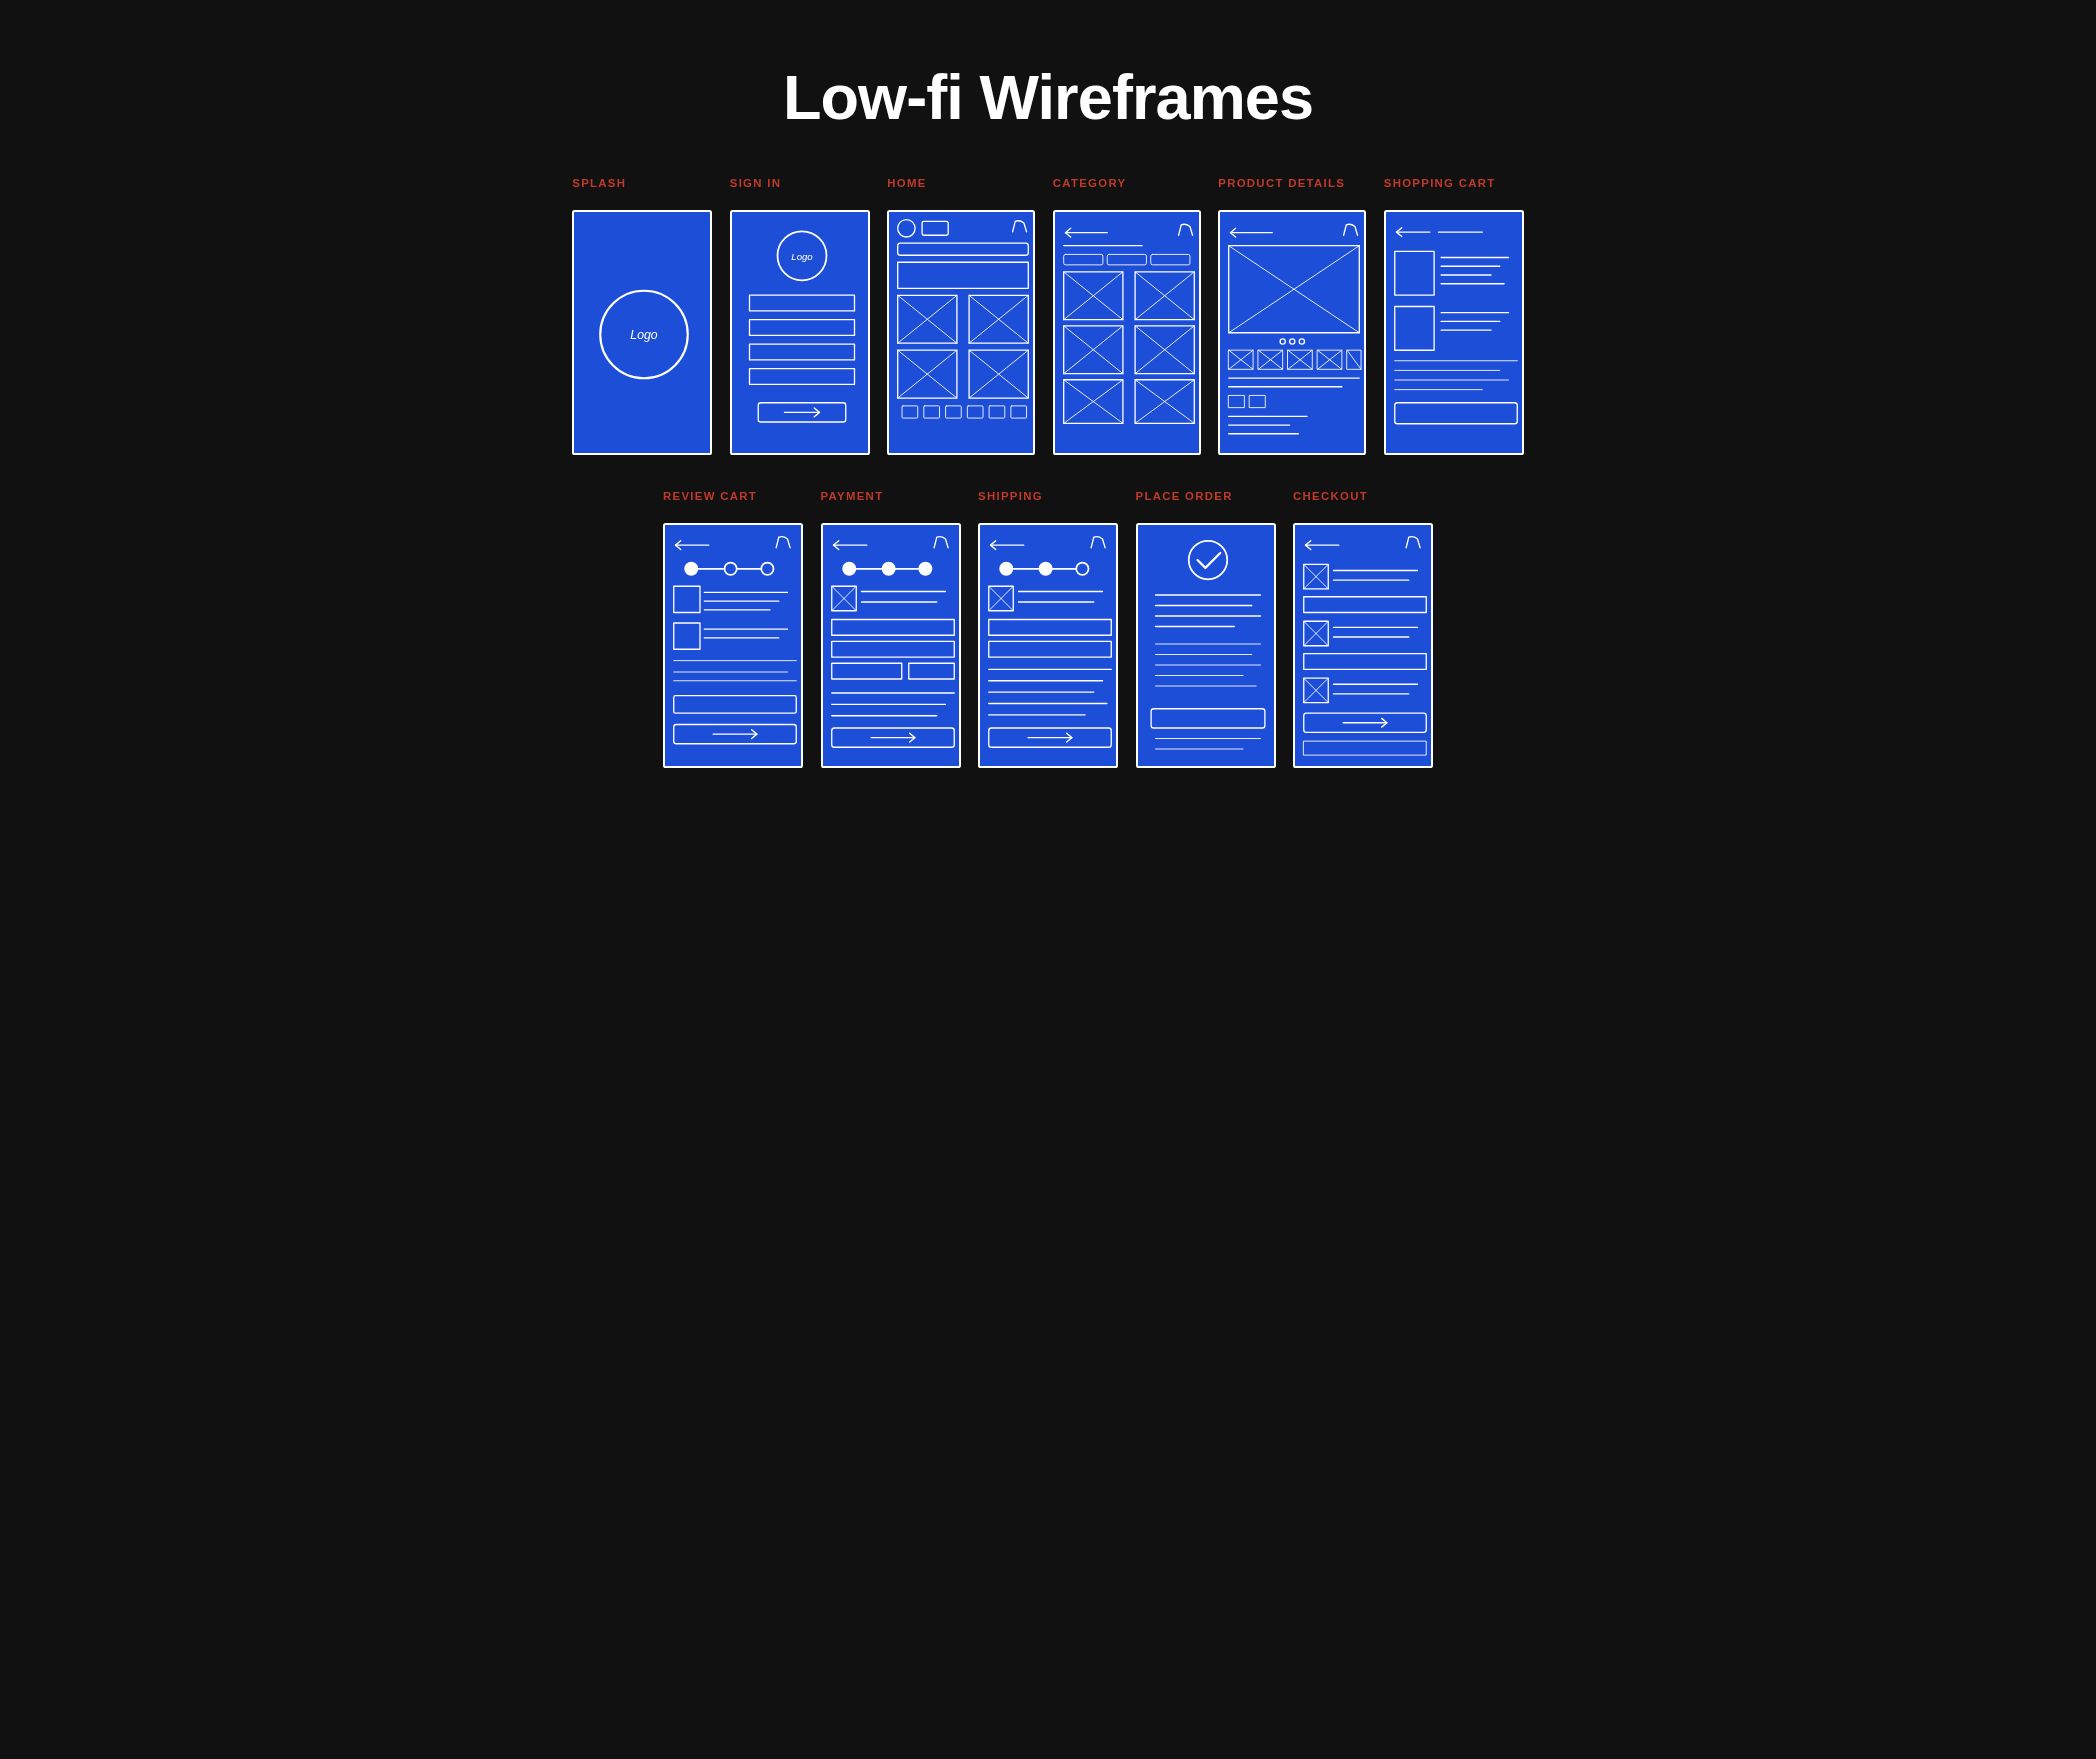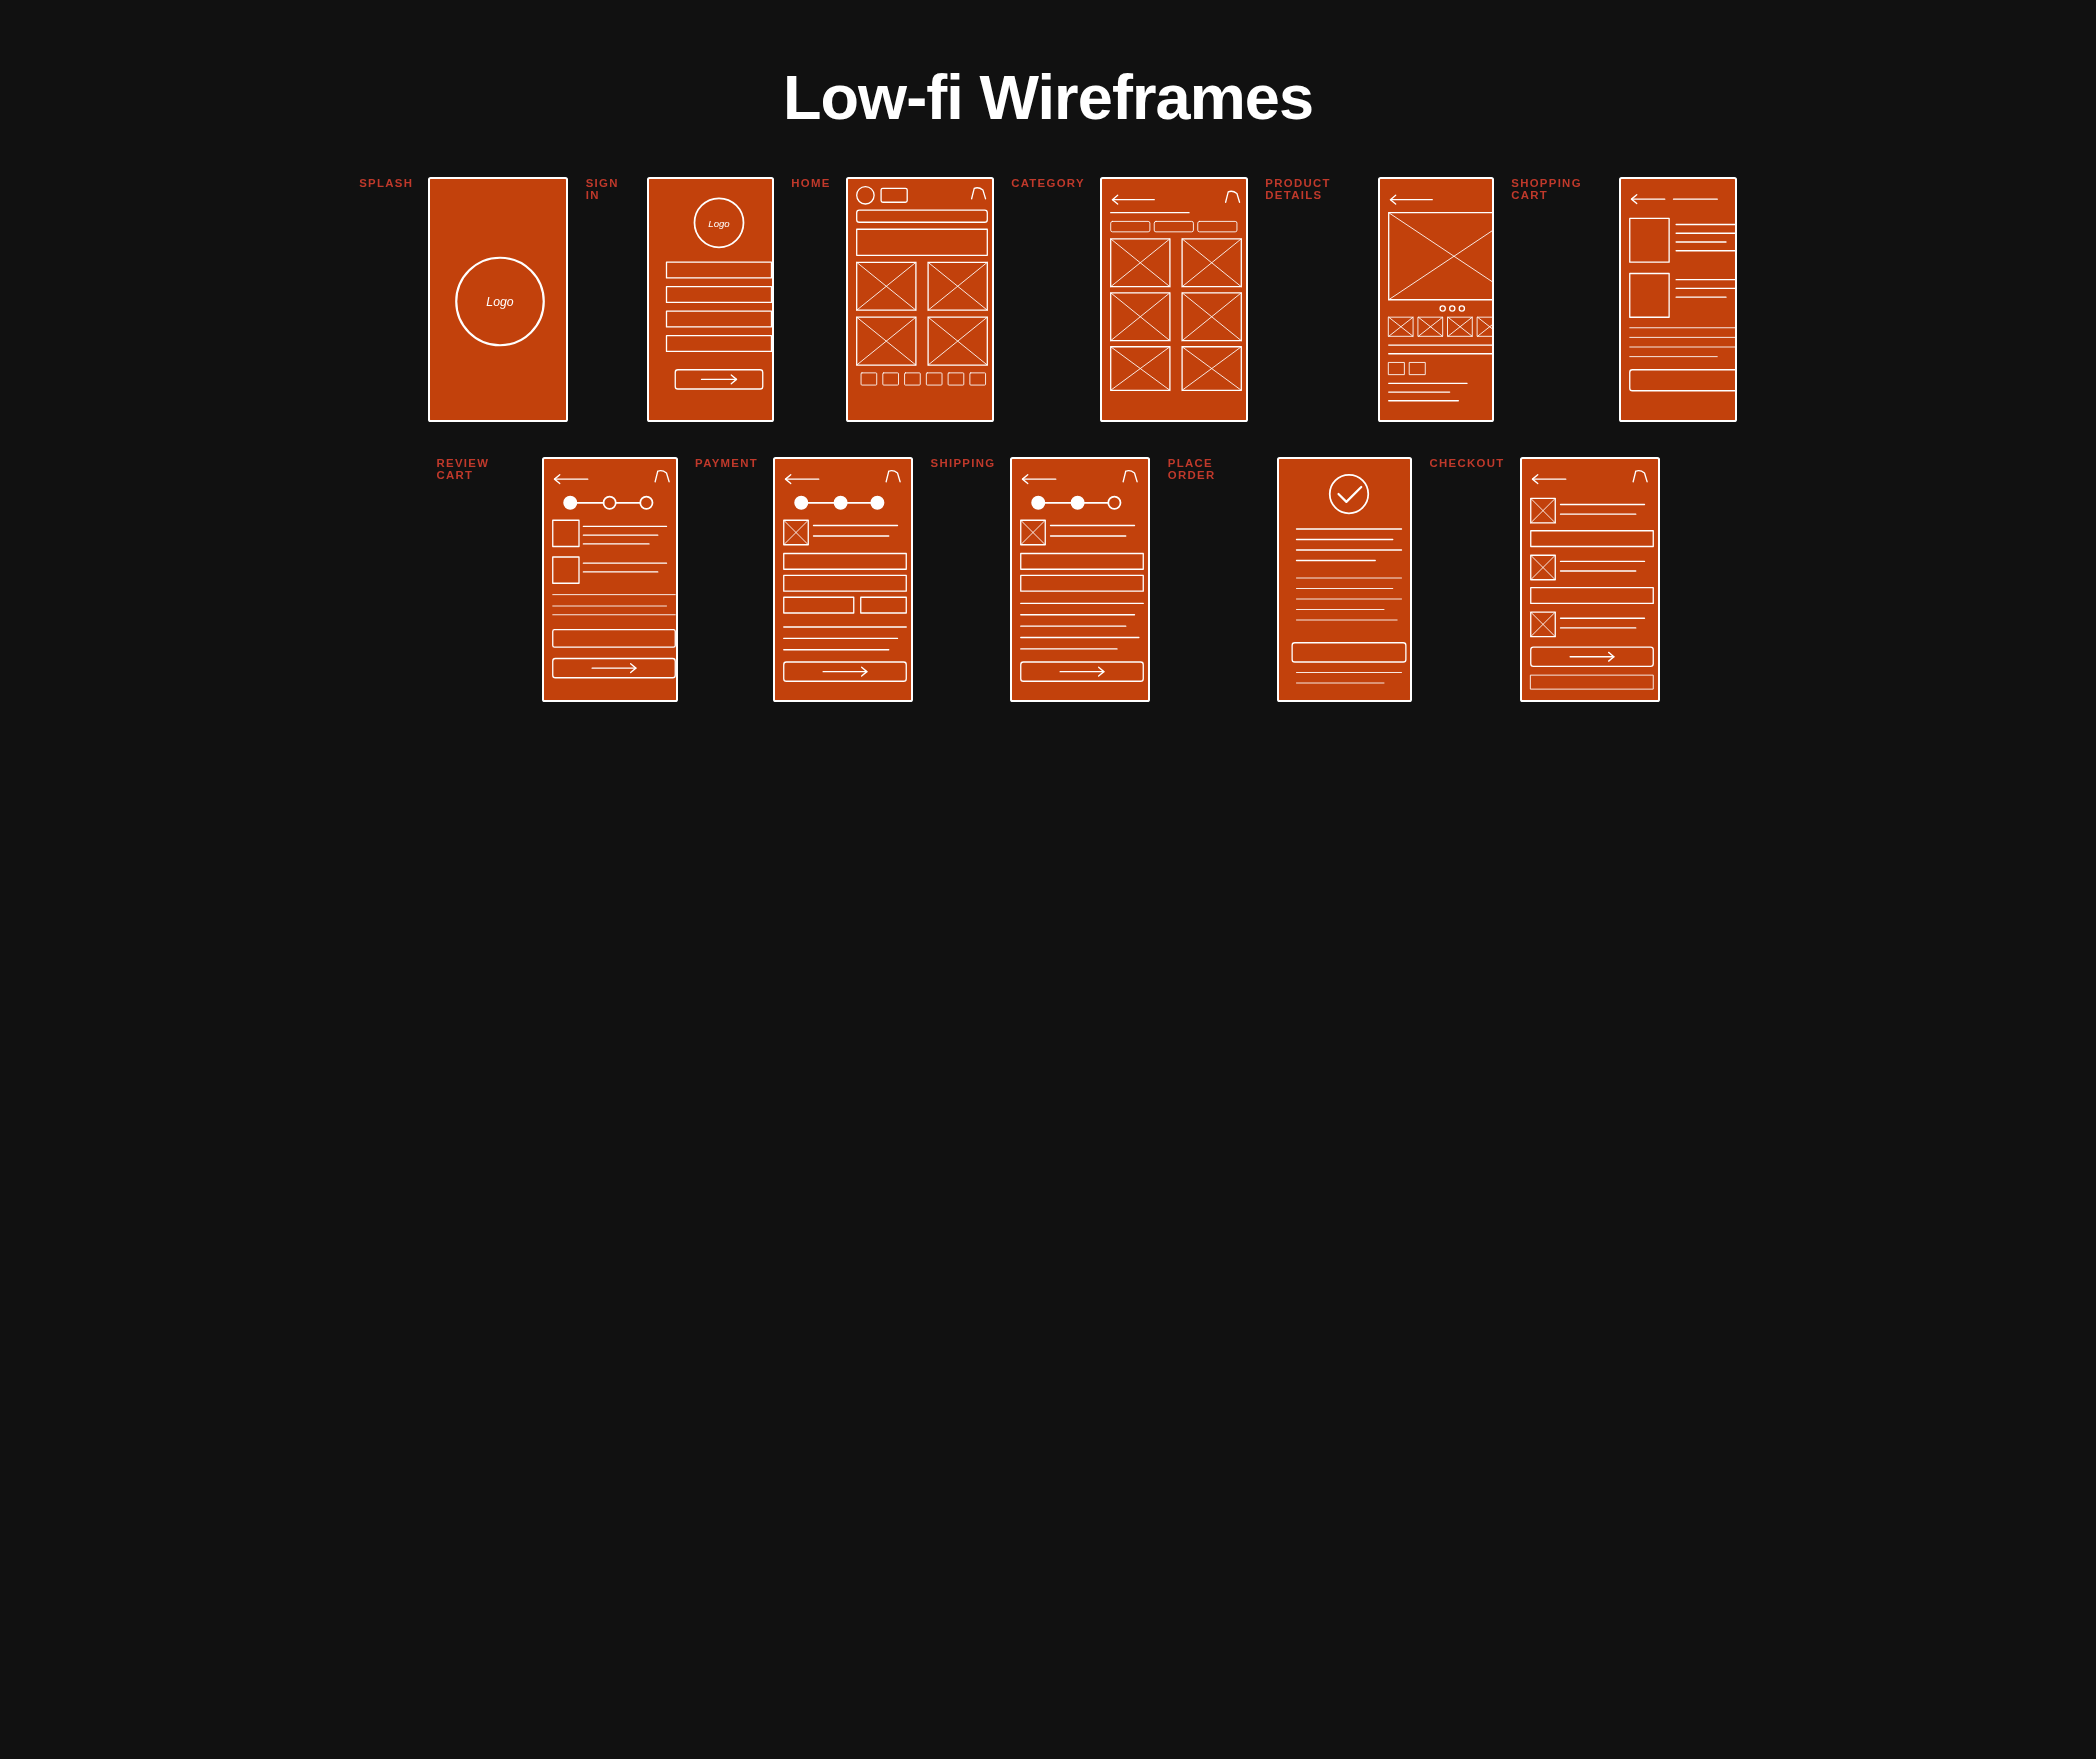--- a/index.html
+++ b/index.html
@@ -28,35 +28,36 @@
       width: 100%;
       max-width: 1223px;
     }
     .row {
       display: flex;
       gap: 17.5px;
       justify-content: center;
     }
     .frame-wrapper {
       display: flex;
+      flex-direction: column;
       align-items: center;
-      gap: 15px;
+      gap: 21px;
     }
     .frame-label {
       font-size: 11.4px;
       font-weight: 700;
       color: #c0392b;
       letter-spacing: 1.3px;
       text-transform: uppercase;
       align-self: flex-start;
     }
     .frame {
       border: 2.2px solid #fff;
       border-radius: 2.6px;
-      background: #c2410c;
+      background: #1d4ed8;
       position: relative;
       overflow: hidden;
     }
     .frame svg {
       display: block;
     }
     
     svg {
       stroke: #fff;
       fill: none;

